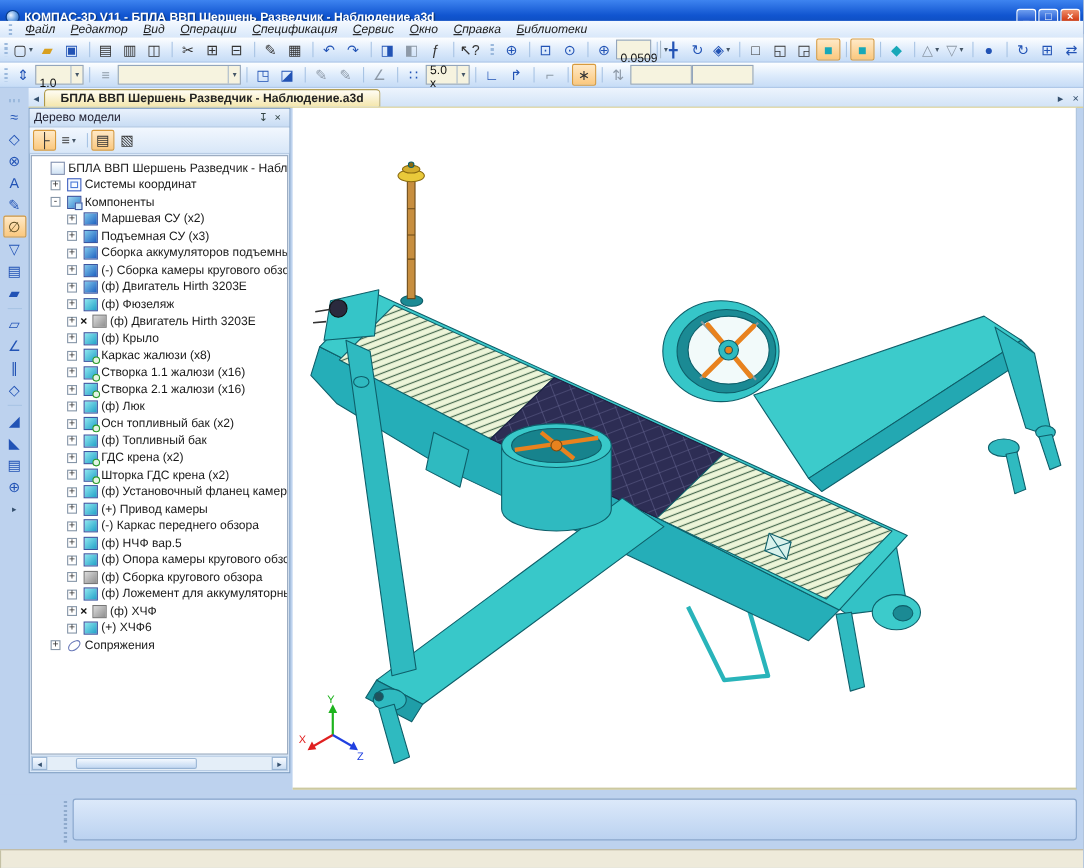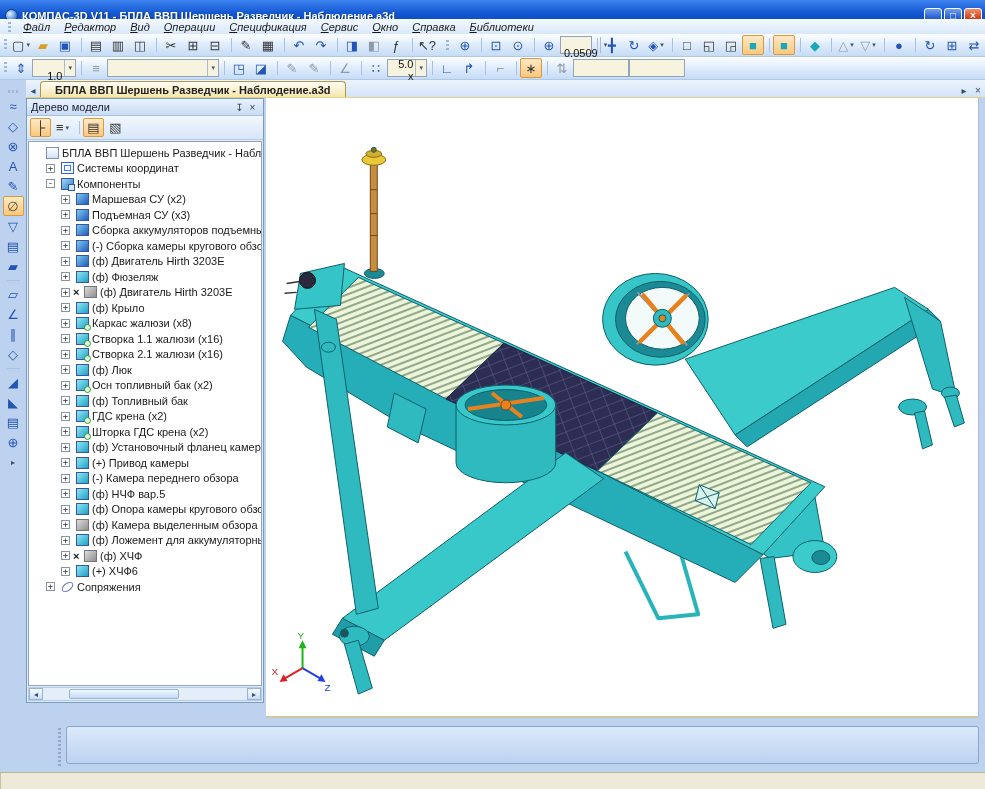--- a/index.html
+++ b/index.html
@@ -41,21 +41,21 @@
   .titem .cval{display:none;}
   .titem.dd::after{content:"▾";font-size:7px;color:#456;margin-left:2px;}
   .titem.gstart{margin-left:9px;}
   .titem.gstart::before{content:"";position:absolute;left:-5px;top:2px;bottom:2px;width:1px;background:#A8C4E4;}
   .titem.tbreak{margin-left:16px;}
   .titem.tbreak::before{content:"";position:absolute;left:-9px;top:4px;bottom:4px;width:3px;
     background:repeating-linear-gradient(180deg,#9AB8DC 0 2px,transparent 2px 4px);}
   .titem.active{background:linear-gradient(#FFE9C6,#FBC87E);border:1px solid #D89A3C;border-radius:2px;}
   .titem.combo,.titem.field{height:18px;background:#F6F3DF;border:1px solid #93A5BC;font-size:11px;
     justify-content:flex-start;padding:0 3px;}
-  .titem.combo .cval,.titem.field .cval{display:block;flex:1;text-align:right;color:#111;margin-top:15px;}
+  .titem.combo .cval,.titem.field .cval{display:block;flex:1;text-align:left;color:#111;margin-top:15px;}
   .titem.combo.dd::after{border-left:1px solid #AABBCB;padding-left:3px;height:100%;display:flex;align-items:center;}
   .w44{width:44px;} .w52{width:52px;} .w56{width:56px;} .w64{width:40px;} .w112{width:112px;}
   .c-blue{color:#2253B5;} .c-teal{color:#18A8B8;} .c-yel{color:#D8A020;} .c-gray{color:#8E9AA8;}
 
   
   .tabbar{position:absolute;left:26px;top:80px;right:0;height:18px;
     background:linear-gradient(#EDF4FD,#D2E3F7);display:flex;align-items:flex-end;
     border-bottom:1px solid #E4D386;}
   .navbtn{width:14px;height:14px;display:flex;align-items:center;justify-content:center;
     color:#35506E;font-size:10px;}
@@ -670,42 +670,42 @@
           <span class="exp">+</span>
           <span class="mark"></span>
           <span class="ti part"></span>
           <span class="tlabel">(+) Привод камеры</span>
         </div>
 
         <div class="trow" style="padding-left: 32px;">
           <span class="exp">+</span>
           <span class="mark"></span>
           <span class="ti part"></span>
-          <span class="tlabel">(-) Камера переднего обзора</span>
+          <span class="tlabel">(-) Каркас переднего обзора</span>
         </div>
 
         <div class="trow" style="padding-left: 32px;">
           <span class="exp">+</span>
           <span class="mark"></span>
           <span class="ti part"></span>
           <span class="tlabel">(ф) НЧФ вар.5</span>
         </div>
 
         <div class="trow" style="padding-left: 32px;">
           <span class="exp">+</span>
           <span class="mark"></span>
           <span class="ti part"></span>
           <span class="tlabel">(ф) Опора камеры кругового обзора</span>
         </div>
 
         <div class="trow" style="padding-left: 32px;">
           <span class="exp">+</span>
           <span class="mark"></span>
           <span class="ti partg"></span>
-          <span class="tlabel">(ф) Камера выделенным обзора</span>
+          <span class="tlabel">(ф) Сборка кругового обзора</span>
         </div>
 
         <div class="trow" style="padding-left: 32px;">
           <span class="exp">+</span>
           <span class="mark"></span>
           <span class="ti part"></span>
           <span class="tlabel">(ф) Ложемент для аккумуляторных батарей</span>
         </div>
 
         <div class="trow ex" style="padding-left: 32px;">

